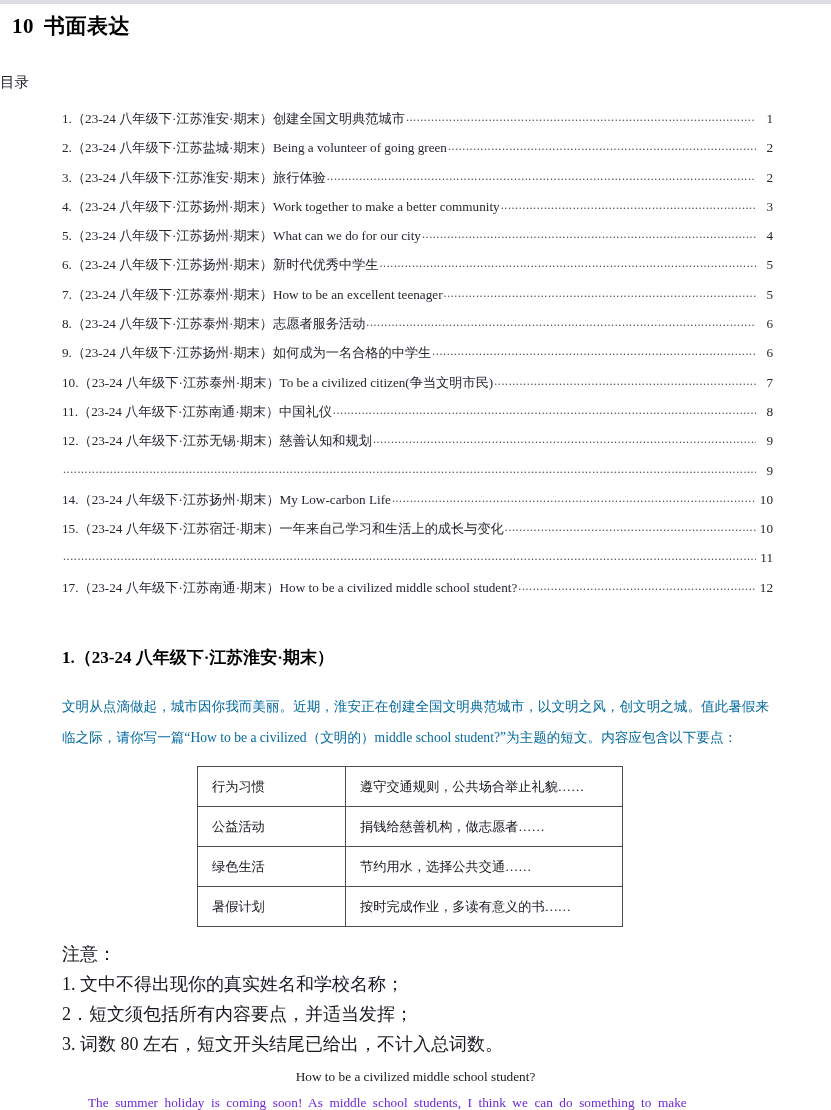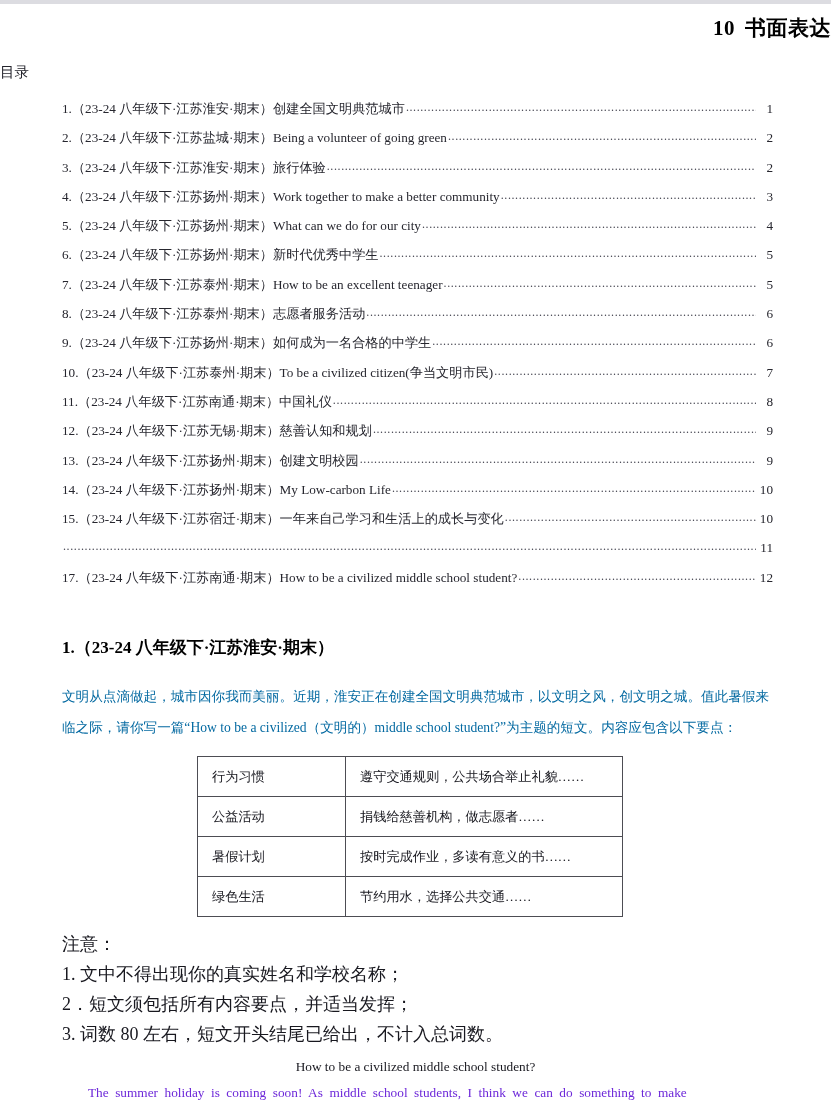--- a/index.html
+++ b/index.html
@@ -24,26 +24,25 @@
   }
 
   .page {
     position: relative;
     padding: 0;
     width: 831px;
   }
 
   
   .doc-title {
-    text-align: right;
+    text-align: left;
     font-size: 21px;
     font-weight: bold;
     letter-spacing: 0.5px;
-    margin: 0;
-    padding-top: 14px;
+    margin: 12px;
     color: #000;
   }
   .doc-title .num { margin-right: 10px; }
 
   .doc-subtitle {
     font-size: 14.5px;
     margin: 0;
     padding-top: 21px;
     color: #23232b;
   }
@@ -219,21 +218,20 @@
       <span class="toc-label"><span>11.</span><span>（23-24 八年级下·江苏南通·期末）</span><span>中国礼仪</span></span>
       <span class="toc-dots">................................................................................................................................................................................................................</span>
       <span class="toc-page">8</span>
     </div>
     <div class="toc-row">
       <span class="toc-label"><span>12.</span><span>（23-24 八年级下·江苏无锡·期末）</span><span>慈善认知和规划</span></span>
       <span class="toc-dots">................................................................................................................................................................................................................</span>
       <span class="toc-page">9</span>
     </div>
     <div class="toc-row">
-      <span class="toc-label"><span>13.</span><span>（23-24 八年级下·江苏扬州·期末）</span><span>创建文明校园</span></span>
       <span class="toc-dots">................................................................................................................................................................................................................</span>
       <span class="toc-page">9</span>
     </div>
     <div class="toc-row">
       <span class="toc-label"><span>14.</span><span>（23-24 八年级下·江苏扬州·期末）</span><span>My Low-carbon Life</span></span>
       <span class="toc-dots">................................................................................................................................................................................................................</span>
       <span class="toc-page">10</span>
     </div>
     <div class="toc-row">
       <span class="toc-label"><span>15.</span><span>（23-24 八年级下·江苏宿迁·期末）</span><span>一年来自己学习和生活上的成长与变化</span></span>
@@ -260,26 +258,26 @@
       <tbody>
         <tr>
           <td class="c1">行为习惯</td>
           <td class="c2">遵守交通规则，公共场合举止礼貌……</td>
         </tr>
         <tr>
           <td class="c1">公益活动</td>
           <td class="c2">捐钱给慈善机构，做志愿者……</td>
         </tr>
         <tr>
+          <td class="c1">绿色生活</td>
+          <td class="c2">节约用水，选择公共交通……</td>
+        </tr>
+        <tr>
           <td class="c1">暑假计划</td>
           <td class="c2">按时完成作业，多读有意义的书……</td>
-        </tr>
-        <tr>
-          <td class="c1">绿色生活</td>
-          <td class="c2">节约用水，选择公共交通……</td>
         </tr>
       </tbody>
     </table>
   </div>
 
   <div class="notes">
     <div class="n-title">注意：</div>
     <div class="n-item">1. 文中不得出现你的真实姓名和学校名称；</div>
     <div class="n-item">2．短文须包括所有内容要点，并适当发挥；</div>
     <div class="n-item">3. 词数 80 左右，短文开头结尾已给出，不计入总词数。</div>

